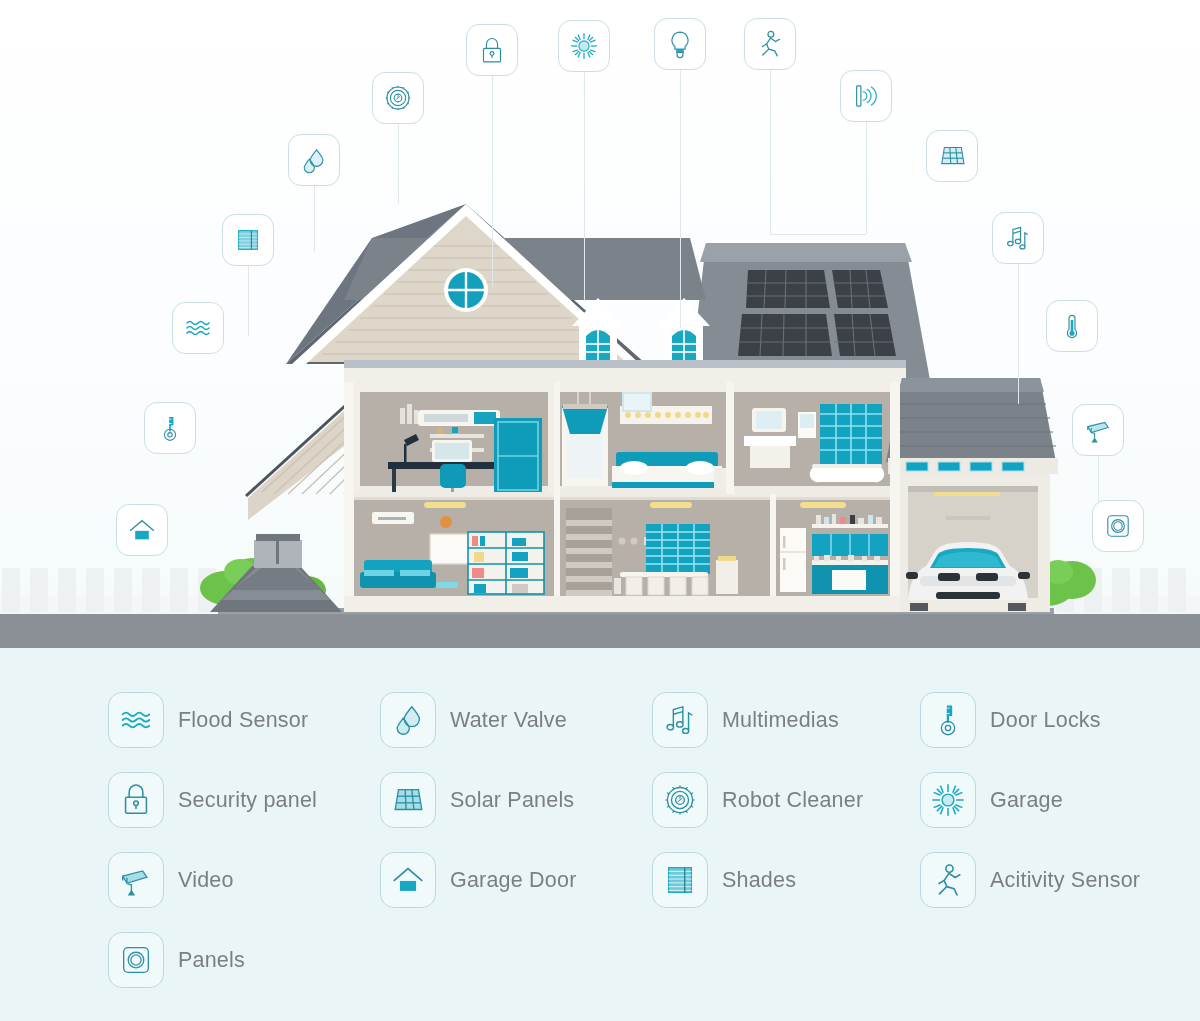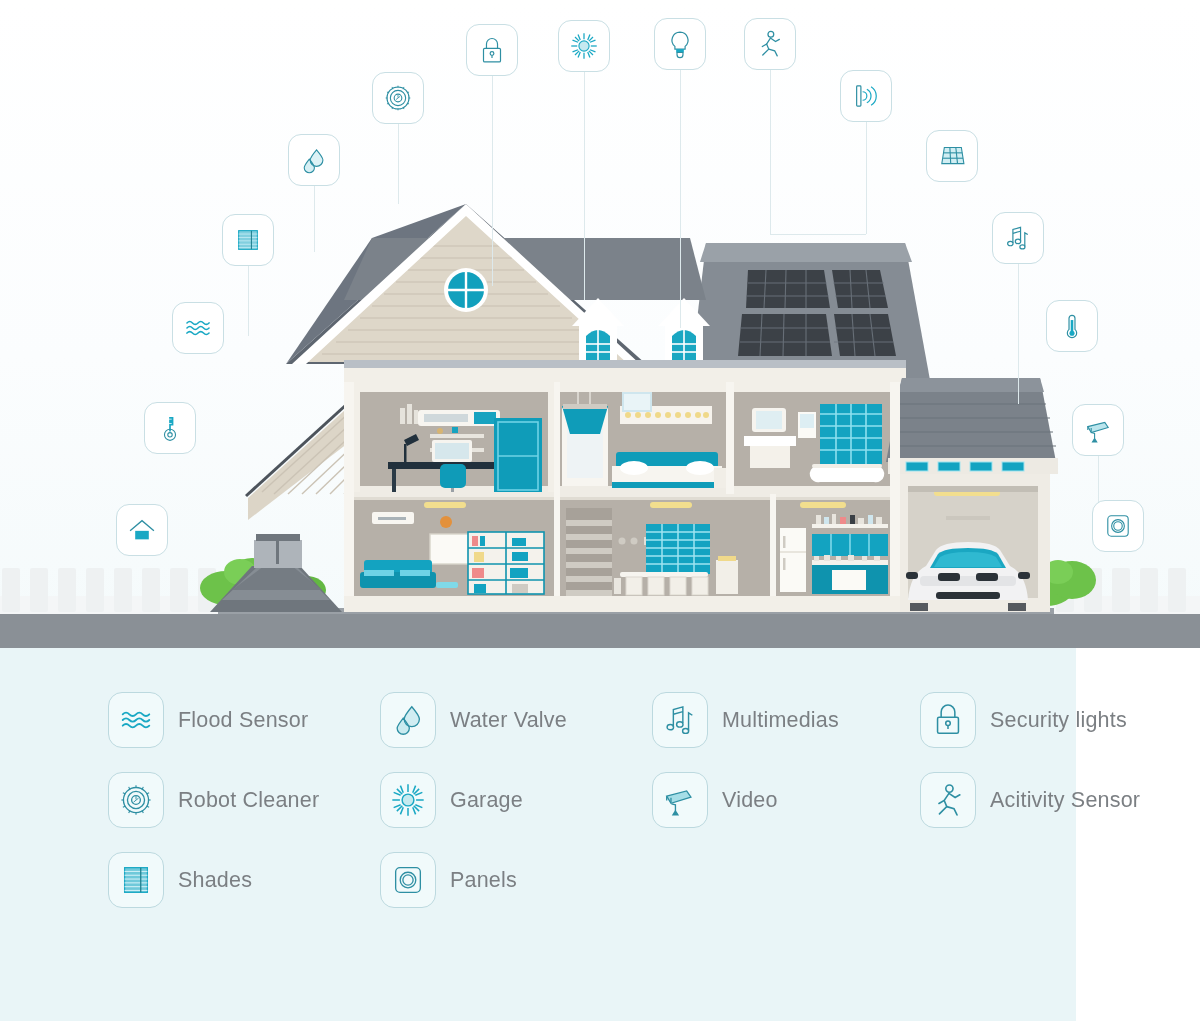--- a/index.html
+++ b/index.html
@@ -31,21 +31,21 @@
     background: rgba(255,255,255,0.92);
     display: flex; align-items: center; justify-content: center;
   }
   .chip svg { width: 34px; height: 34px; display: block; }
 
   
   #house { position: absolute; left: 0; top: 0; width: 1200px; height: 648px; }
 
   
   #legend {
-    position: absolute; left: 0; top: 648px; width: 1076px; height: 373px;
+    position: absolute; left: 0; top: 648px; width: 1200px; height: 373px;
     background: #e9f5f7;
   }
   #legend-grid {
     position: absolute; left: 108px; top: 32px;
     width: 1085px;
     display: grid;
     grid-template-columns: 272px 272px 268px 273px;
     grid-auto-rows: 80px;
     align-items: center;
   }
@@ -752,37 +752,63 @@
             <ellipse cx="9.8" cy="27.5" rx="3.4" ry="2.8"></ellipse>
                 <ellipse cx="19.8" cy="24.7" rx="3.4" ry="2.8"></ellipse>
             <path d="M29 31 V12.5 l4 2.5"></path>
                 <ellipse cx="25.9" cy="31.5" rx="3.2" ry="2.6"></ellipse>
           </g>
             </svg>
         </span>
         <span class="leg-label">Multimedias</span>
       </div>
 
+      <div class="leg-item">
+        <span class="leg-box">
+          <svg viewBox="0 0 40 40">
+              <g fill="none" stroke="#2E8FA3" stroke-width="1.4">
+            <path d="M18.8 6 h4.4 v3.2 h-3.3 v2.2 h3.3 v3.2 h-3.3 v8.4" stroke="#19A8C4" stroke-width="2.4"></path>
+            <circle cx="20" cy="28.5" r="7"></circle>
+                <circle cx="20" cy="28.5" r="2.8"></circle>
+          </g>
+            </svg>
+        </span>
+        <span class="leg-label">Door Locks</span>
+      </div>
 
       <div class="leg-item">
         <span class="leg-box">
           <svg viewBox="0 0 40 40">
               <g fill="none" stroke="#2E8FA3" stroke-width="1.6">
             <rect x="9" y="17" width="22" height="17" rx="1.6"></rect>
             <path d="M12.8 17 v-5.5 a7.2 7.2 0 0 1 14.4 0 v5.5"></path>
             <circle cx="20" cy="23.5" r="2.4"></circle>
                 <path d="M20 25.6 v3.8"></path>
           </g>
             </svg>
         </span>
-        <span class="leg-label">Security lights</span>
-      </div>
-
-
-
+        <span class="leg-label">Security panel</span>
+      </div>
+
+
+
+      <div class="leg-item">
+        <span class="leg-box">
+          <svg viewBox="0 0 40 40">
+              <g fill="none" stroke="#2E8FA3" stroke-width="1.4">
+            <path d="M10 9 h21 l3.5 21 h-28 z" fill="#19A8C4" fill-opacity=".35"></path>
+            <line x1="9.3" y1="16" x2="32" y2="16"></line>
+                <line x1="8.4" y1="23" x2="33.3" y2="23"></line>
+            <line x1="17" y1="9" x2="18" y2="30"></line>
+                <line x1="24" y1="9" x2="26.2" y2="30"></line>
+          </g>
+            </svg>
+        </span>
+        <span class="leg-label">Solar Panels</span>
+      </div>
 
       <div class="leg-item">
         <span class="leg-box">
           <svg viewBox="0 0 40 40">
               <g fill="none" stroke="#2E8FA3" stroke-width="1.4">
             <circle cx="20" cy="20" r="13.2"></circle>
                 <circle cx="20" cy="20" r="9"></circle>
                 <circle cx="20" cy="20" r="4.6"></circle>
             <g stroke-width="1.15">
               <line x1="20" y1="4.6" x2="20" y2="7.2"></line>
@@ -842,34 +868,30 @@
             <path d="M11 24 l4.2 1.1 v6.4"></path>
             <path d="M15.2 31.5 l-2.6 4.2 h5.2 z" fill="#2E8FA3"></path>
             <line x1="6" y1="16" x2="6" y2="20.5"></line>
                 <line x1="10.5" y1="22.5" x2="10.5" y2="17.6"></line>
           </g>
             </svg>
         </span>
         <span class="leg-label">Video</span>
       </div>
 
-
-      <div class="leg-item">
-        <span class="leg-box">
-          <svg viewBox="0 0 40 40">
-              <g fill="none" stroke="#2E8FA3" stroke-width="1.7" stroke-linecap="round">
-            <circle cx="21.5" cy="8" r="3.8"></circle>
-            <path d="M21 13 l-5 7.5 l-5.5 3.2"></path>
-            <path d="M21 13 l6.5 4.3 l5 -2.8"></path>
-            <path d="M16 20.5 l2.7 6.5 l-7.7 7.6"></path>
-            <path d="M18.7 27 l7.6 2.2 l3.2 6.5"></path>
-          </g>
-            </svg>
-        </span>
-        <span class="leg-label">Acitivity Sensor</span>
+      <div class="leg-item">
+        <span class="leg-box">
+          <svg viewBox="0 0 40 40">
+              <g fill="none" stroke="#2E8FA3" stroke-width="1.8">
+            <path d="M5 21 L20 8 L35 21"></path>
+            <rect x="11.5" y="21" width="17" height="10.5" fill="#19A8C4" stroke="none"></rect>
+          </g>
+            </svg>
+        </span>
+        <span class="leg-label">Garage Door</span>
       </div>
 
       <div class="leg-item">
         <span class="leg-box">
           <svg viewBox="0 0 40 40">
               <g stroke="#19A8C4" stroke-width="1.3" fill="none">
             <rect x="8" y="7" width="24" height="26" fill="#19A8C4" fill-opacity=".6"></rect>
             <g stroke="#cbeef5" stroke-width="1.2">
               <line x1="8" y1="11" x2="32" y2="11"></line>
                   <line x1="8" y1="15" x2="32" y2="15"></line>
@@ -881,20 +903,35 @@
             <line x1="25" y1="7" x2="25" y2="33" stroke="#1C7C8C" stroke-width="1.3"></line>
           </g>
             </svg>
         </span>
         <span class="leg-label">Shades</span>
       </div>
 
       <div class="leg-item">
         <span class="leg-box">
           <svg viewBox="0 0 40 40">
+              <g fill="none" stroke="#2E8FA3" stroke-width="1.7" stroke-linecap="round">
+            <circle cx="21.5" cy="8" r="3.8"></circle>
+            <path d="M21 13 l-5 7.5 l-5.5 3.2"></path>
+            <path d="M21 13 l6.5 4.3 l5 -2.8"></path>
+            <path d="M16 20.5 l2.7 6.5 l-7.7 7.6"></path>
+            <path d="M18.7 27 l7.6 2.2 l3.2 6.5"></path>
+          </g>
+            </svg>
+        </span>
+        <span class="leg-label">Acitivity Sensor</span>
+      </div>
+
+      <div class="leg-item">
+        <span class="leg-box">
+          <svg viewBox="0 0 40 40">
               <g fill="none" stroke="#2E8FA3" stroke-width="1.4">
             <rect x="7" y="7" width="26" height="26" rx="4.5"></rect>
             <circle cx="20" cy="20" r="8.2"></circle>
                 <circle cx="20" cy="20" r="5.4"></circle>
           </g>
             </svg>
         </span>
         <span class="leg-label">Panels</span>
       </div>
 

